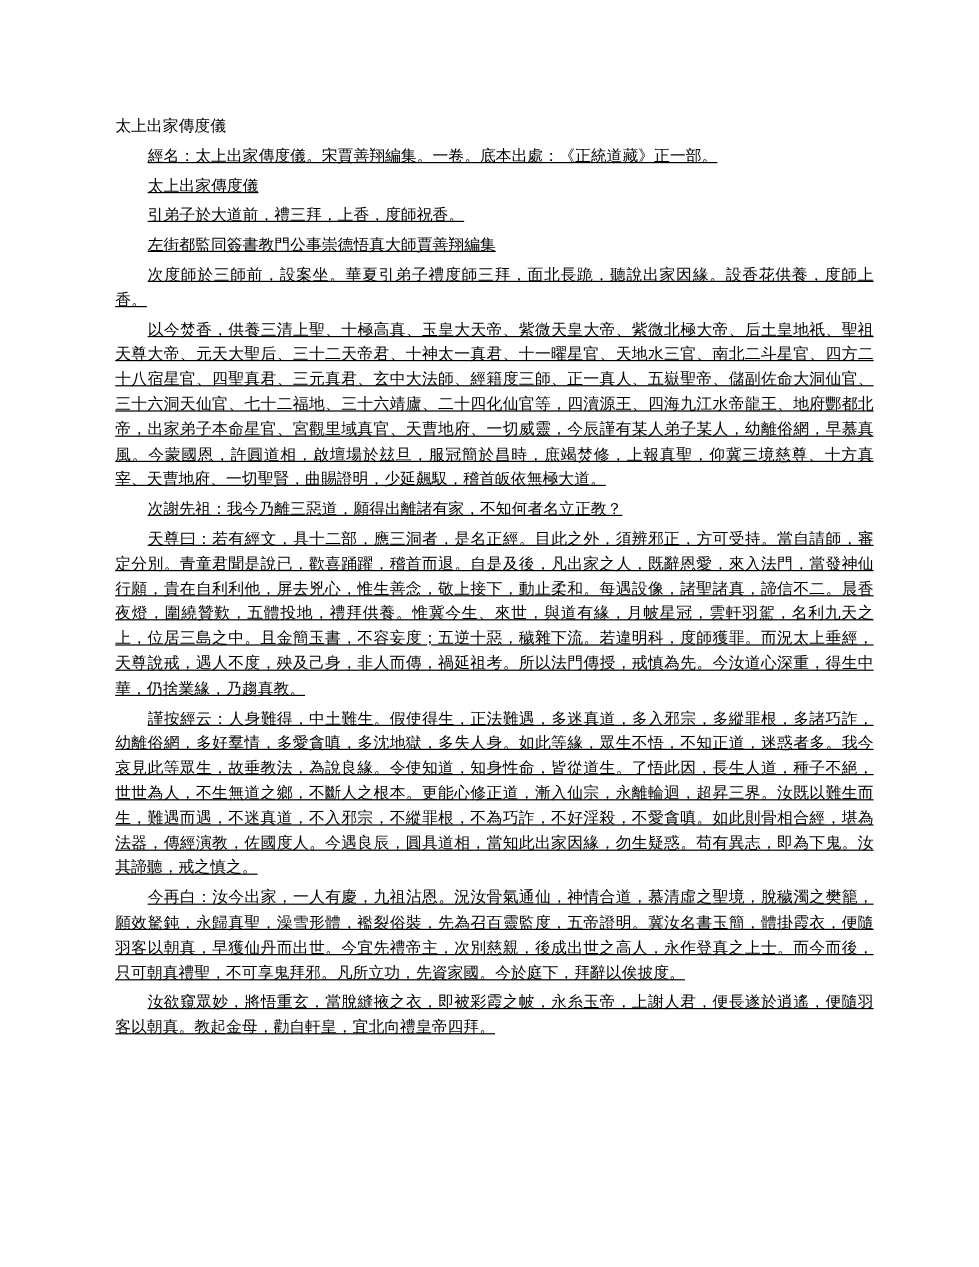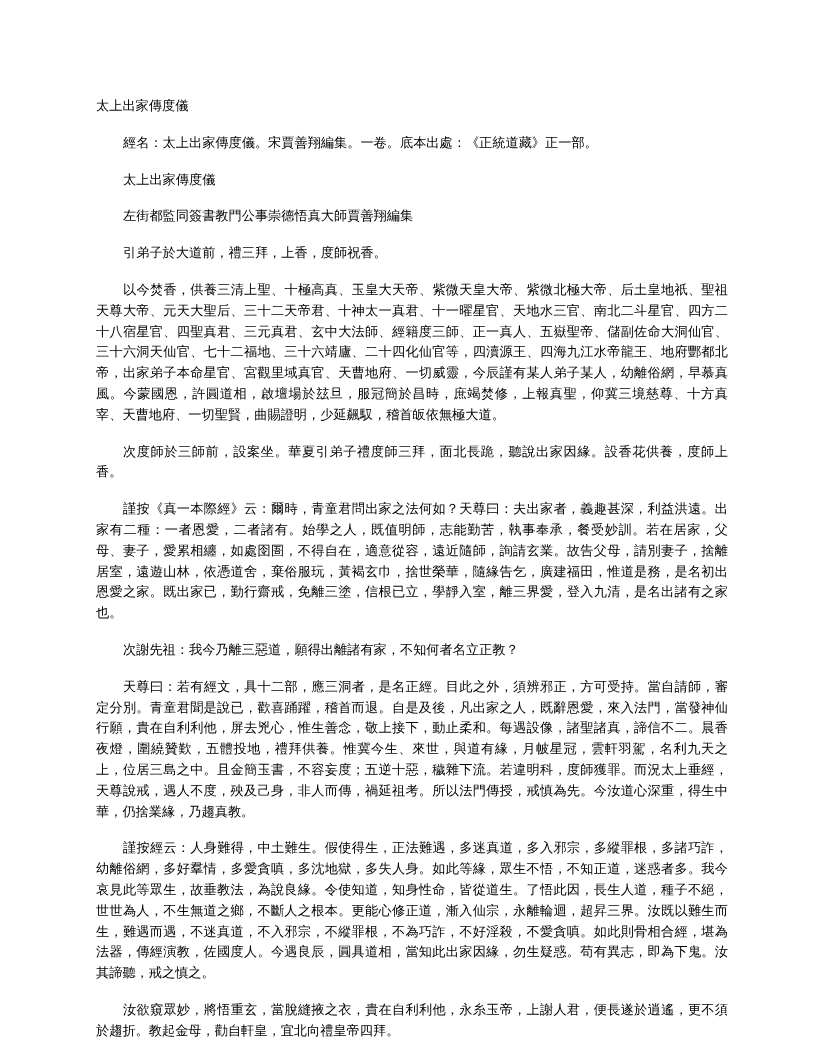--- a/index.html
+++ b/index.html
@@ -35,50 +35,51 @@
   }
   
   .para.flush {
     text-indent: 0;
   }
   
   .para.indent {
     text-indent: 2.05em;
   }
   .para + .para {
-    margin-top: 16px;
+    margin-top: 4px;
+    text-decoration: underline;
   }
 </style>
 </head>
 <body>
 
 <div class="page">
   <div class="doc-body">
 
     <p class="para flush">太上出家傳度儀</p>
 
     <p class="para indent">經名：太上出家傳度儀。宋賈善翔編集。一卷。底本出處：《正統道藏》正一部。</p>
 
     <p class="para indent">太上出家傳度儀</p>
 
+    <p class="para indent">引弟子於大道前，禮三拜，上香，度師祝香。</p>
+
     <p class="para indent">左街都監同簽書教門公事崇德悟真大師賈善翔編集</p>
 
-    <p class="para indent">引弟子於大道前，禮三拜，上香，度師祝香。</p>
+    <p class="para indent">次度師於三師前，設案坐。華夏引弟子禮度師三拜，面北長跪，聽說出家因緣。設香花供養，度師上香。</p>
 
     <p class="para indent">以今焚香，供養三清上聖、十極高真、玉皇大天帝、紫微天皇大帝、紫微北極大帝、后土皇地祇、聖祖天尊大帝、元天大聖后、三十二天帝君、十神太一真君、十一曜星官、天地水三官、南北二斗星官、四方二十八宿星官、四聖真君、三元真君、玄中大法師、經籍度三師、正一真人、五嶽聖帝、儲副佐命大洞仙官、三十六洞天仙官、七十二福地、三十六靖廬、二十四化仙官等，四瀆源王、四海九江水帝龍王、地府酆都北帝，出家弟子本命星官、宮觀里域真官、天曹地府、一切威靈，今辰謹有某人弟子某人，幼離俗網，早慕真風。今蒙國恩，許圓道相，啟壇場於玆旦，服冠簡於昌時，庶竭焚修，上報真聖，仰冀三境慈尊、十方真宰、天曹地府、一切聖賢，曲賜證明，少延飆馭，稽首皈依無極大道。</p>
 
-    <p class="para indent">次度師於三師前，設案坐。華夏引弟子禮度師三拜，面北長跪，聽說出家因緣。設香花供養，度師上香。</p>
-
-    <p class="para indent">謹按《真一本際經》云：爾時，青童君問出家之法何如？天尊曰：夫出家者，義趣甚深，利益洪遠。出家有二種：一者恩愛，二者諸有。始學之人，既值明師，志能勤苦，執事奉承，餐受妙訓。若在居家，父母、妻子，愛累相纏，如處囹圄，不得自在，適意從容，遠近隨師，詢請玄業。故告父母，請別妻子，捨離居室，遠遊山林，依憑道舍，棄俗服玩，黃褐玄巾，捨世榮華，隨緣告乞，廣建福田，惟道是務，是名初出恩愛之家。既出家已，勤行齋戒，免離三塗，信根已立，學靜入室，離三界愛，登入九清，是名出諸有之家也。</p>
 
     <p class="para indent">次謝先祖：我今乃離三惡道，願得出離諸有家，不知何者名立正教？</p>
 
     <p class="para indent">天尊曰：若有經文，具十二部，應三洞者，是名正經。目此之外，須辨邪正，方可受持。當自請師，審定分別。青童君聞是說已，歡喜踊躍，稽首而退。自是及後，凡出家之人，既辭恩愛，來入法門，當發神仙行願，貴在自利利他，屏去兇心，惟生善念，敬上接下，動止柔和。每遇設像，諸聖諸真，諦信不二。晨香夜燈，圍繞贊歎，五體投地，禮拜供養。惟冀今生、來世，與道有緣，月帔星冠，雲軒羽駕，名利九天之上，位居三島之中。且金簡玉書，不容妄度；五逆十惡，穢雜下流。若違明科，度師獲罪。而況太上垂經，天尊說戒，遇人不度，殃及己身，非人而傳，禍延祖考。所以法門傳授，戒慎為先。今汝道心深重，得生中華，仍捨業緣，乃趨真教。</p>
 
     <p class="para indent">謹按經云：人身難得，中土難生。假使得生，正法難遇，多迷真道，多入邪宗，多縱罪根，多諸巧詐，幼離俗網，多好羣情，多愛貪嗔，多沈地獄，多失人身。如此等緣，眾生不悟，不知正道，迷惑者多。我今哀見此等眾生，故垂教法，為說良緣。令使知道，知身性命，皆從道生。了悟此因，長生人道，種子不絕，世世為人，不生無道之鄉，不斷人之根本。更能心修正道，漸入仙宗，永離輪迴，超昇三界。汝既以難生而生，難遇而遇，不迷真道，不入邪宗，不縱罪根，不為巧詐，不好淫殺，不愛貪嗔。如此則骨相合經，堪為法器，傳經演教，佐國度人。今遇良辰，圓具道相，當知此出家因緣，勿生疑惑。苟有異志，即為下鬼。汝其諦聽，戒之慎之。</p>
 
+    <p class="para indent">今再白：汝今出家，一人有慶，九祖沾恩。況汝骨氣通仙，神情合道，慕清虛之聖境，脫穢濁之樊籠，願效駑鈍，永歸真聖，澡雪形體，襤裂俗裝，先為召百靈監度，五帝證明。冀汝名書玉簡，體掛霞衣，便隨羽客以朝真，早獲仙丹而出世。今宜先禮帝主，次別慈親，後成出世之高人，永作登真之上士。而今而後，只可朝真禮聖，不可享鬼拜邪。凡所立功，先資家國。今於庭下，拜辭以俟披度。</p>
 
 
-    <p class="para indent">汝欲窺眾妙，將悟重玄，當脫縫掖之衣，貴在自利利他，永糸玉帝，上謝人君，便長遂於逍遙，更不須於趨折。教起金母，勸自軒皇，宜北向禮皇帝四拜。</p>
+    <p class="para indent">汝欲窺眾妙，將悟重玄，當脫縫掖之衣，即被彩霞之帔，永糸玉帝，上謝人君，便長遂於逍遙，便隨羽客以朝真。教起金母，勸自軒皇，宜北向禮皇帝四拜。</p>
 
 
   </div>
 </div>
 
 </body></html>

